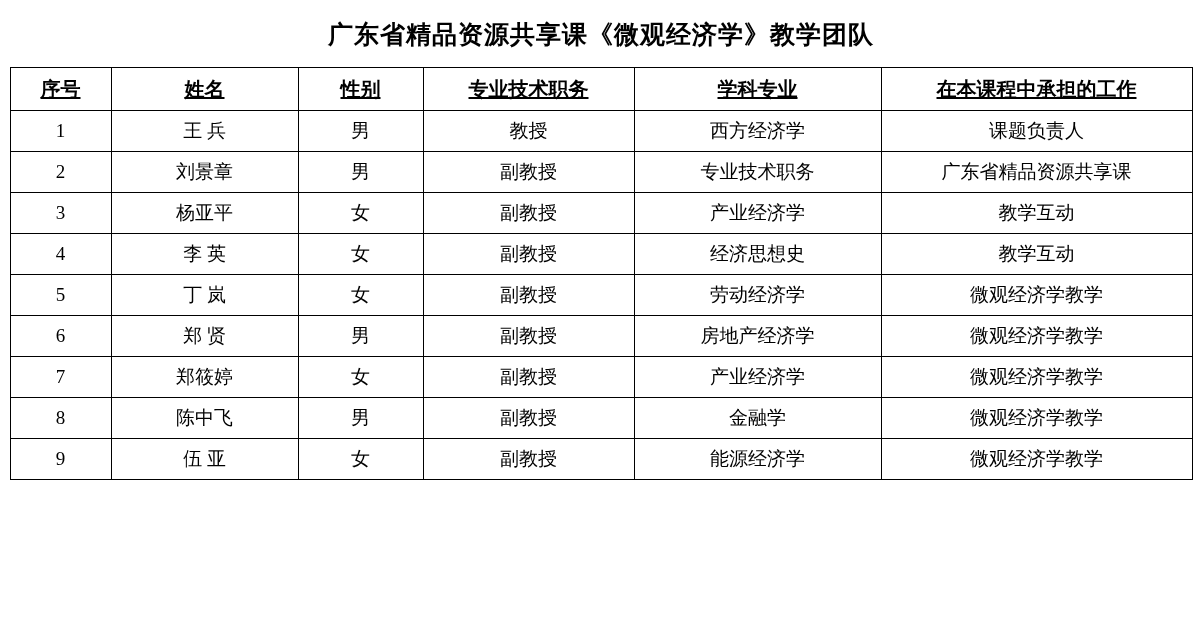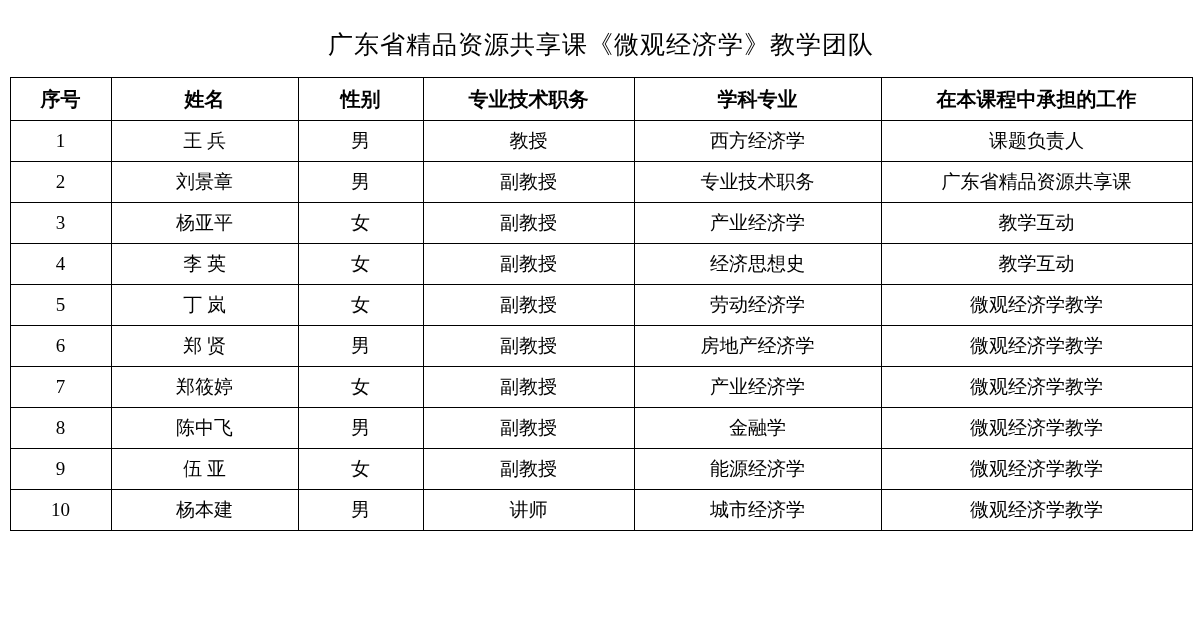--- a/index.html
+++ b/index.html
@@ -16,23 +16,23 @@
   }
   .page {
     width: 1202px;
     height: 623px;
     position: relative;
     box-sizing: border-box;
   }
   .doc-title {
     text-align: center;
     font-size: 25px;
-    font-weight: normal;
+    font-weight: bold;
     letter-spacing: 1px;
-    padding-top: 28px;
+    padding-top: 18px;
     padding-bottom: 16px;
     font-family: "Liberation Serif", "DejaVu Serif", serif;
   }
   table.team-table {
     border-collapse: collapse;
     margin: 0 auto;
     width: 1128px;
     table-layout: fixed;
   }
   table.team-table td, table.team-table th {
@@ -42,20 +42,21 @@
     font-size: 19px;
     height: 40px;
     padding: 0 4px;
     font-weight: normal;
     font-family: "Liberation Serif", "DejaVu Serif", serif;
   }
   table.team-table thead th {
     font-weight: bold;
     font-size: 20px;
     height: 42px;
+    text-decoration: underline;
   }
   .col-0 { width: 92px; }
   .col-1 { width: 178px; }
   .col-2 { width: 116px; }
   .col-3 { width: 202px; }
   .col-4 { width: 238px; }
   .col-5 { width: 302px; margin-left: 44px; }
 </style>
 </head>
 <body>
@@ -141,24 +142,16 @@
         <td class="col-5">微观经济学教学</td>
       </tr>
       <tr>
         <td class="col-0">9</td>
         <td class="col-1">伍 亚</td>
         <td class="col-2">女</td>
         <td class="col-3">副教授</td>
         <td class="col-4">能源经济学</td>
         <td class="col-5">微观经济学教学</td>
       </tr>
-      <tr>
-        <td class="col-0">10</td>
-        <td class="col-1">杨本建</td>
-        <td class="col-2">男</td>
-        <td class="col-3">讲师</td>
-        <td class="col-4">城市经济学</td>
-        <td class="col-5">微观经济学教学</td>
-      </tr>
     </tbody>
   </table>
 
 </div>
 
 </body></html>

